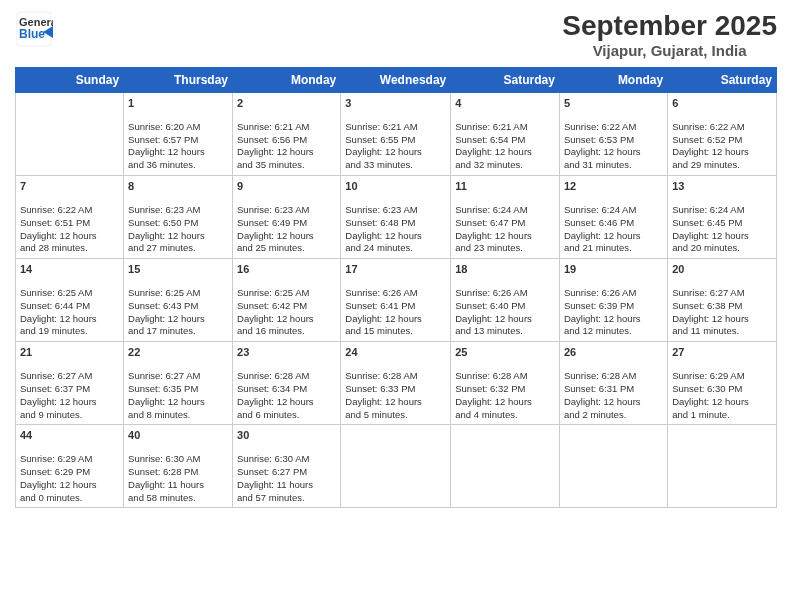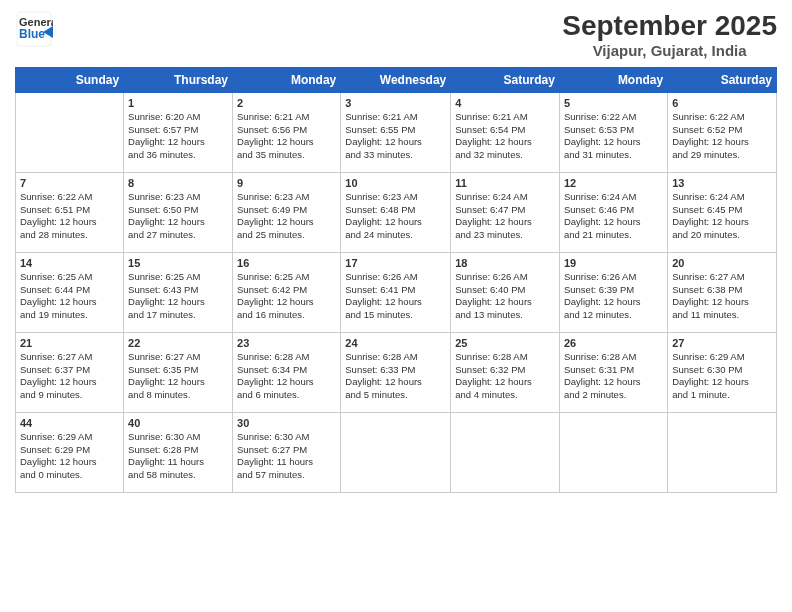--- a/index.html
+++ b/index.html
@@ -65,20 +65,21 @@
       line-height: 1.35;
     }
     .day-num {
       font-weight: bold;
       font-size: 11px;
       display: block;
     }
     .day-info {
       font-size: 9.5px;
       color: #333;
+      margin-top: 10px;
     }
     .empty-cell {
       background: #fff;
     }
   </style>
 </head>
 <body>
 
 <div class="page">
   <div class="header">

